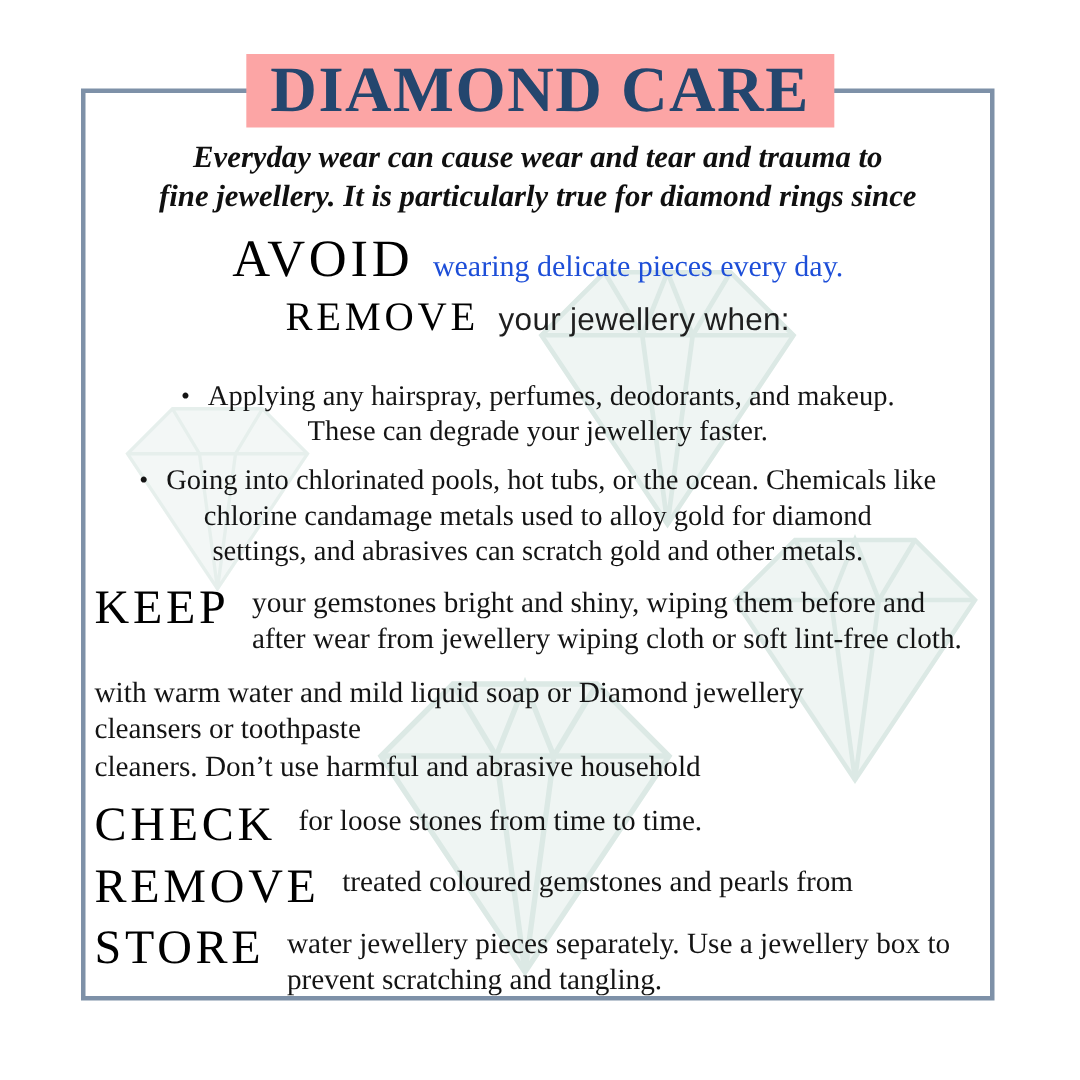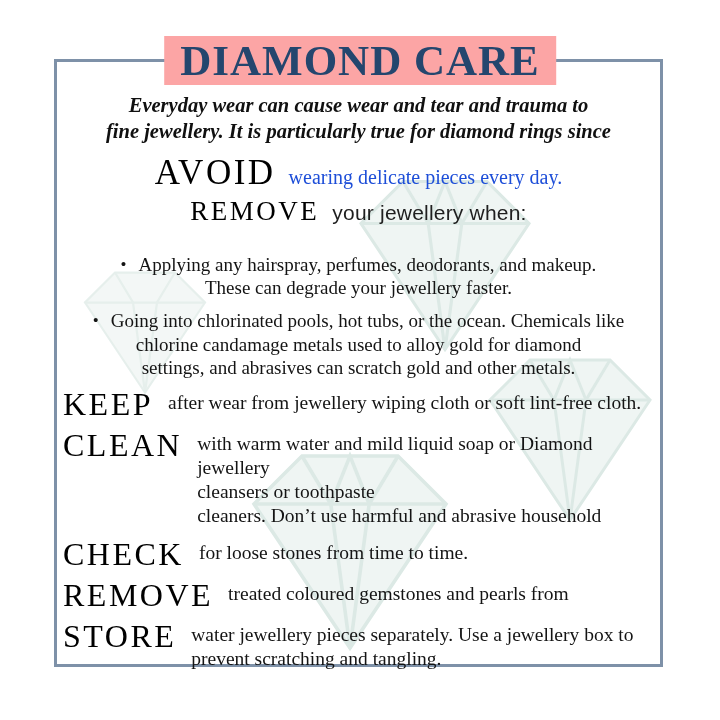--- a/index.html
+++ b/index.html
@@ -100,26 +100,26 @@
         <span class="line">chlorine candamage metals used to alloy gold for diamond</span>
         <span class="line">settings, and abrasives can scratch gold and other metals.</span>
       </p>
     </div>
 
     <div class="sections">
 
       <div class="section-row">
         <span class="heading">KEEP</span>
         <div class="section-text">
+          <span class="line">your gemstones bright and shiny, wiping them before and</span>
           <span class="line">after wear from jewellery wiping cloth or soft lint-free cloth.</span>
         </div>
       </div>
 
       <div class="section-row">
-        <span class="heading">CLEAN</span>
         <div class="section-text">
           <span class="line">with warm water and mild liquid soap or Diamond jewellery</span>
           <span class="line">cleansers or toothpaste</span>
           <span class="line">cleaners. Don’t use harmful and abrasive household</span>
         </div>
       </div>
 
       <div class="section-row">
         <span class="heading">CHECK</span>
         <div class="section-text">

